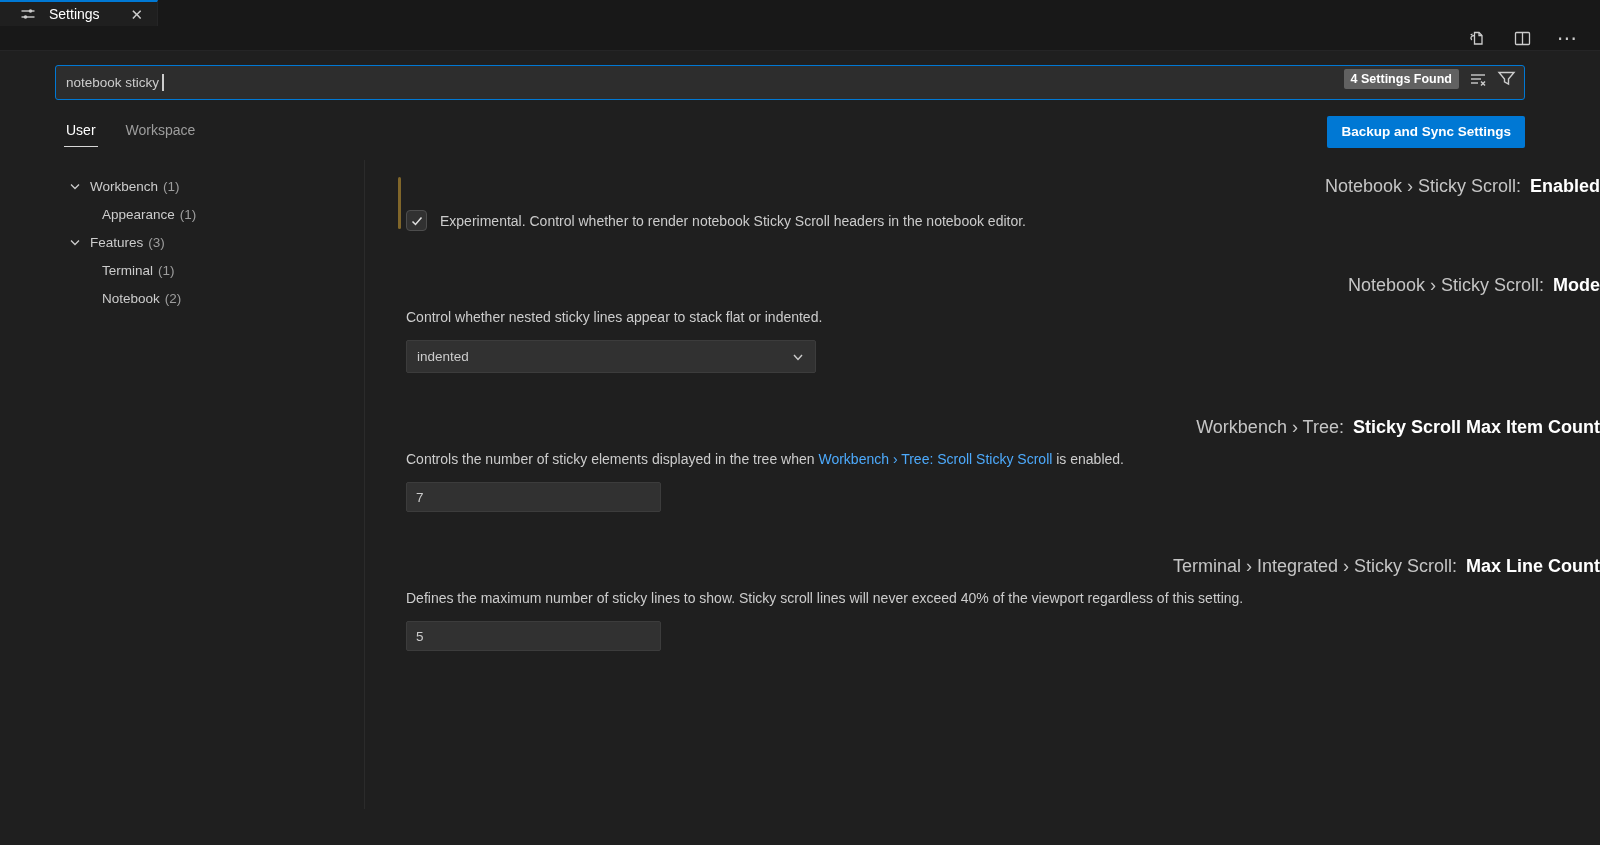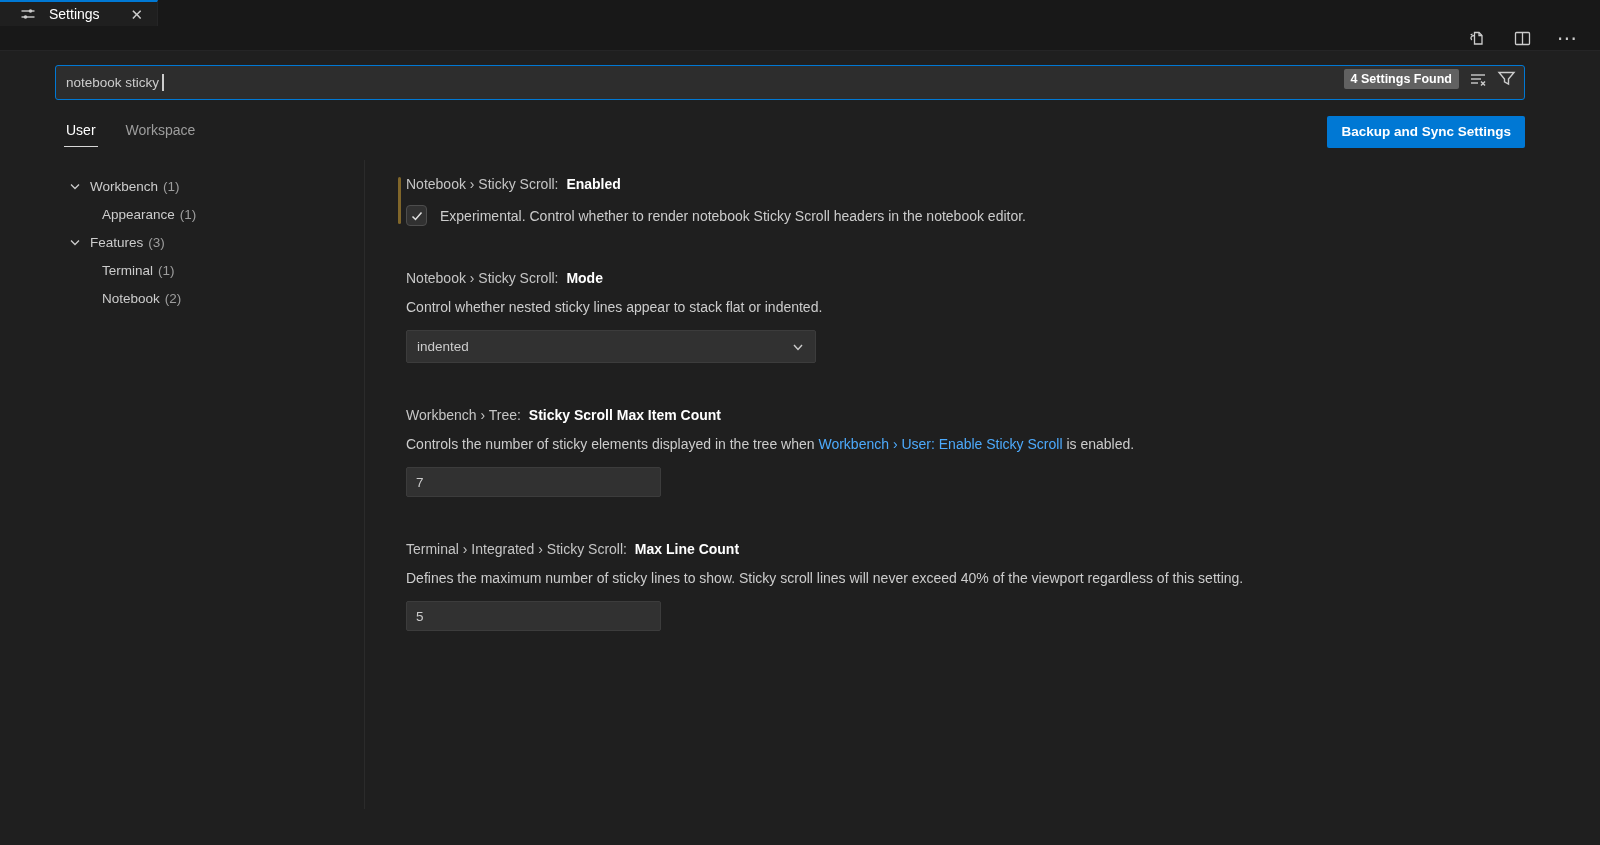--- a/index.html
+++ b/index.html
@@ -50,21 +50,21 @@
   .toc-row.lvl0 { padding-left:13px; }
   .toc-row.lvl1 { padding-left:47px; }
   .chev { display:inline-flex; width:16px; margin-right:6px; }
   .chev svg { stroke:#cccccc; }
   .toc-count { color:#9d9d9d; margin-left:5px; }
 
   .list { flex:1; padding-left:41px; padding-top:16px; }
   .setting-row { position:relative; margin-bottom:44px; }
   .setting-row.modified::before { content:''; position:absolute; left:-8px; top:1px; bottom:2px;
                                   width:3px; background:#80662a; border-radius:2px; }
-  .setting-title { font-size:14px; margin-bottom:13px; }
+  .setting-title { font-size:18px; margin-bottom:13px;text-align:right; }
   .t-prefix { color:#c5c5c5; font-weight:400; }
   .t-name { color:#ffffff; font-weight:700; margin-left:4px; }
   .setting-desc { font-size:14px; color:#cccccc; margin-bottom:15px; }
   .link { color:#4daafc; text-decoration:none; cursor:pointer; }
 
   .row-inline { display:flex; align-items:center; gap:13px; margin-top:11px; }
   .checkbox { width:21px; height:21px; background:#313131; border:1px solid #4d4d4d;
               border-radius:4px; display:flex; align-items:center; justify-content:center; cursor:pointer; }
   .checkbox svg { stroke:#e0e0e0; }
   .desc-inline { font-size:14px; color:#cccccc; }
@@ -209,21 +209,21 @@
             <path d="M3 5 L7 9.5 L11 5"></path>
           </svg>
       </div>
     </div>
 
     <div class="setting-row">
       <div class="setting-title">
         <span class="t-prefix">Workbench › Tree:</span>
         <span class="t-name">Sticky Scroll Max Item Count</span>
       </div>
-      <div class="setting-desc"><span>Controls the number of sticky elements displayed in the tree when </span><a class="link">Workbench › User: Enable Sticky Scroll</a><span> is enabled.</span></div>
+      <div class="setting-desc"><span>Controls the number of sticky elements displayed in the tree when </span><a class="link">Workbench › Tree: Scroll Sticky Scroll</a><span> is enabled.</span></div>
       <input class="num-input" value="7" style="">
     </div>
 
     <div class="setting-row">
       <div class="setting-title">
         <span class="t-prefix">Terminal › Integrated › Sticky Scroll:</span>
         <span class="t-name">Max Line Count</span>
       </div>
       <div class="setting-desc">Defines the maximum number of sticky lines to show. Sticky scroll lines will never exceed 40% of the viewport regardless of this setting.</div>
       <input class="num-input" value="5" style="">

